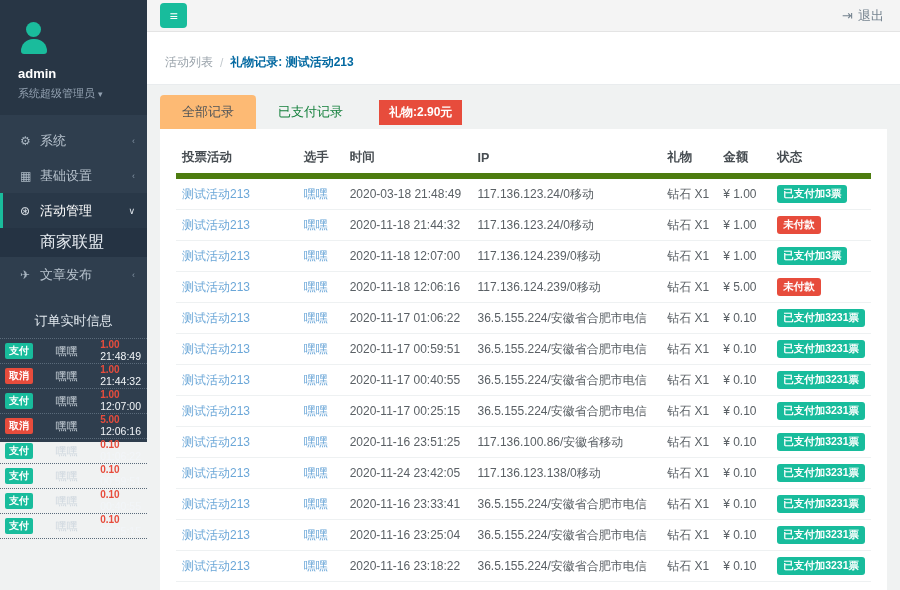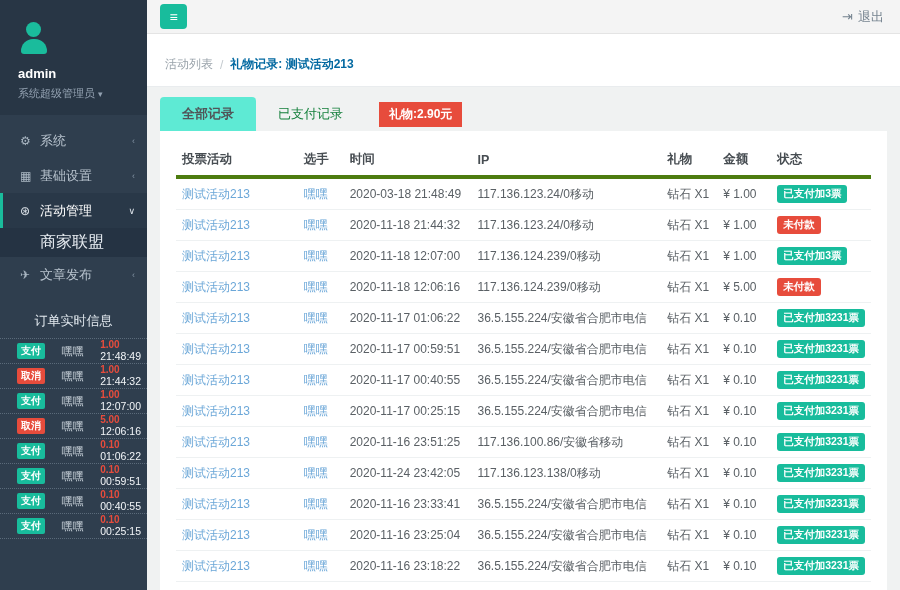--- a/index.html
+++ b/index.html
@@ -1,40 +1,40 @@
 <!DOCTYPE html>
 <html><head>
 <meta charset="utf-8">
 <style>
   * { margin:0; padding:0; box-sizing:border-box; }
   html,body { width:900px; height:590px; overflow:hidden; }
   body { font-family:"Liberation Sans","DejaVu Sans",sans-serif; display:flex; background:#f0f2f2; }
 
   
-  .sidebar { width:147px; min-width:147px; background:#2f3e4e; height:590px; display:flex; flex-direction:column; }
+  .sidebar { width:147px; min-width:147px; background:#2f3e4e; height:442px; display:flex; flex-direction:column; }
   .user-panel { background:#283645; padding:22px 14px 14px 18px; }
   .avatar { width:34px; height:34px; position:relative; margin-bottom:10px; }
   .avatar .head { width:15px; height:15px; border-radius:50%; background:#1abc9c; position:absolute; left:8px; top:0; }
   .avatar .torso { width:26px; height:15px; border-radius:12px 12px 3px 3px; background:#1abc9c; position:absolute; left:3px; top:17px; }
   .user-name { color:#fff; font-weight:bold; font-size:13px; margin-bottom:5px; }
   .user-role { color:#93a1b1; font-size:11px; }
   .user-role .caret { font-size:9px; color:#93a1b1; margin-left:3px; }
 
   .menu { padding-top:8px; }
   .menu-item { height:35px; display:flex; align-items:center; padding:0 12px 0 17px; color:#b8c3ce; font-size:13px; cursor:pointer; border-left:3px solid transparent; }
   .menu-item .mi-icon { width:20px; font-size:12px; color:#aab7c3; }
   .menu-item .mi-label { flex:1; }
   .menu-item .mi-chevron { font-size:9px; color:#8494a5; }
   .menu-item.active { background:#293848; border-left-color:#1abc9c; color:#fff; }
   .menu-item.active .mi-icon, .menu-item.active .mi-chevron { color:#e2e8ee; }
   .submenu-item { height:29px; display:flex; align-items:center; padding-left:40px; background:#253343; color:#e8edf2; font-size:16px; cursor:pointer; }
 
   .orders-title { margin-top:14px; text-align:center; color:#e2e9ef; font-size:13px; padding:6px 8px 8px; border-bottom:1px dotted #5a6a7a; }
   .order-row { height:25px; display:flex; align-items:center; padding:0 6px 0 5px; border-bottom:1px dotted #5a6a7a; }
-  .order-badge { font-size:10px; font-weight:bold; color:#fff; padding:1px 4px; border-radius:2px;margin-left:12px; }
+  .order-badge { font-size:10px; font-weight:bold; color:#fff; padding:1px 4px; border-radius:2px; }
   .t-success { background:#18bc9c; }
   .t-danger  { background:#e74c3c; }
   .order-name { flex:1; text-align:center; color:#cdd6de; font-size:11px; }
   .order-right { line-height:1.05; }
   .order-amount { color:#e74c3c; font-size:10px; font-weight:bold; }
   .order-time { color:#f2f5f8; font-size:10.5px; }
 
   
   .main { flex:1; display:flex; flex-direction:column; height:590px; }
   .topbar { height:38px; background:#f4f4f4; border-bottom:1px solid #e4e4e4; display:flex; align-items:center; padding:0 16px 0 13px; }
@@ -45,27 +45,27 @@
 
   .page-header { background:#fff; padding:13px 18px 13px; border-bottom:1px solid #e9ecee; }
   .page-title { font-size:22px; font-weight:normal; color:#6a6c6f; }
   .breadcrumb { margin-top:9px; font-size:12px; color:#9aa3ab; display:flex; gap:7px; align-items:center; }
   .breadcrumb .bc-active { color:#0369a1; font-weight:bold; }
   .breadcrumb .bc-sep { color:#c3c9ce; }
 
   .content { flex:1; padding:10px 13px 0; background:#f0f2f2; }
   .tabs-row { display:flex; align-items:center; }
   .tab { padding:8px 22px; font-size:13px; cursor:pointer; border-radius:4px 4px 0 0; }
-  .tab.active { background:#5eead4; color:#515558; font-weight:bold; }
+  .tab.active { background:#fdba74; color:#515558; font-weight:normal; }
   .tab.inactive { color:#15803d; }
   .gift-badge { margin-left:14px; background:#e74c3c; color:#fff; font-size:12px; font-weight:bold; padding:4px 10px; border-radius:0; }
 
   .card { background:#fff; padding:13px 16px 8px; }
   table { width:100%; border-collapse:collapse; font-size:12px; }
-  th { text-align:left; color:#474d52; font-weight:bold; padding:7px 6px; border-bottom:4px solid #4d7c0f; font-size:12.5px; }
+  th { text-align:left; color:#474d52; font-weight:bold; padding:7px 6px; border-bottom:6px solid #4d7c0f; font-size:12.5px; }
   td { padding:6px 6px; border-bottom:1px solid #eef1f2; color:#5a6065; }
   td.link { color:#6ba7d8; cursor:pointer; }
   .status-badge { display:inline-block; font-size:10.5px; font-weight:bold; color:#fff; padding:2px 6px; border-radius:3px; white-space:nowrap; }
 </style>
 </head>
 <body>
 
 <aside class="sidebar">
   <div class="user-panel">
     <div class="avatar">

